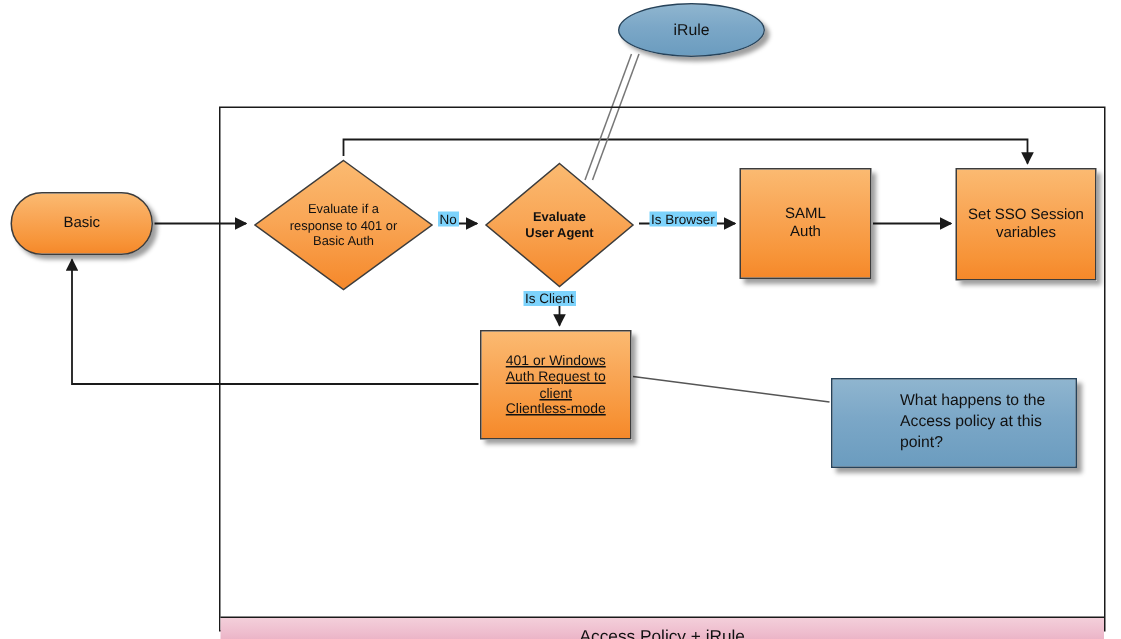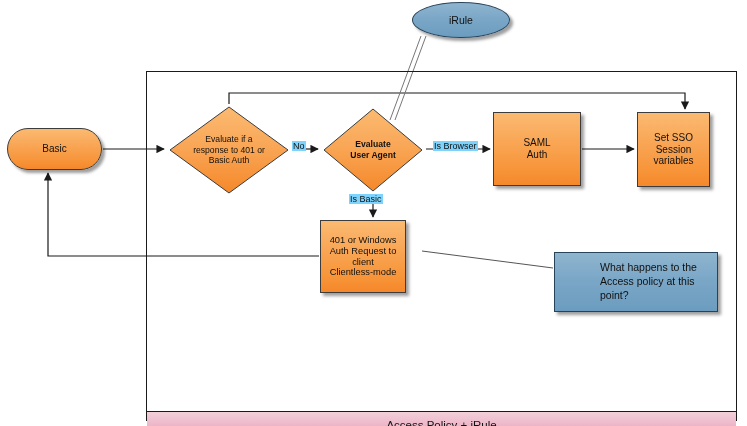--- a/index.html
+++ b/index.html
@@ -130,27 +130,28 @@
   #eval-401-wrap { left: 167px; top: 104px; width: 124px; height: 92px; text-decoration: underline; }
   #eval-ua-wrap  { left: 321px; top: 106px; width: 104px; height: 88px; font-weight: bold; }
 
   #saml-node {
     left: 493px; top: 112px;
     width: 88px; height: 74px;
     font-size: 10px;
   }
   #sso-node {
     left: 637px; top: 112px;
-    width: 73px; height: 75px;
+    width: 94px; height: 75px;
     font-size: 10px;
   }
   #win-auth-node {
     left: 320px; top: 220px;
-    width: 86px; height: 73px;
+    width: 101px; height: 73px;
     font-size: 9.3px;
+    text-decoration: underline;
   }
   #callout-node {
     left: 554px; top: 252px;
     width: 164px; height: 60px;
     font-size: 10.5px;
     justify-content: flex-start;
     text-align: left;
     padding: 6px 8px;
     box-sizing: border-box;
     line-height: 1.32;
@@ -264,19 +265,19 @@
   </div>
 
   <div class="node blue shadow" id="callout-node">
     <span class="lbl">What happens to the
 Access policy at this
 point?</span>
   </div>
 
   <div class="edge-label" id="label-no">No</div>
   <div class="edge-label" id="label-browser">Is Browser</div>
-  <div class="edge-label" id="label-isclient">Is Basic</div>
+  <div class="edge-label" id="label-isclient">Is Client</div>
 
   <div id="swimlane-footer">
     <span>Access Policy + iRule</span>
   </div>
 
 </div>
 
 </body></html>

